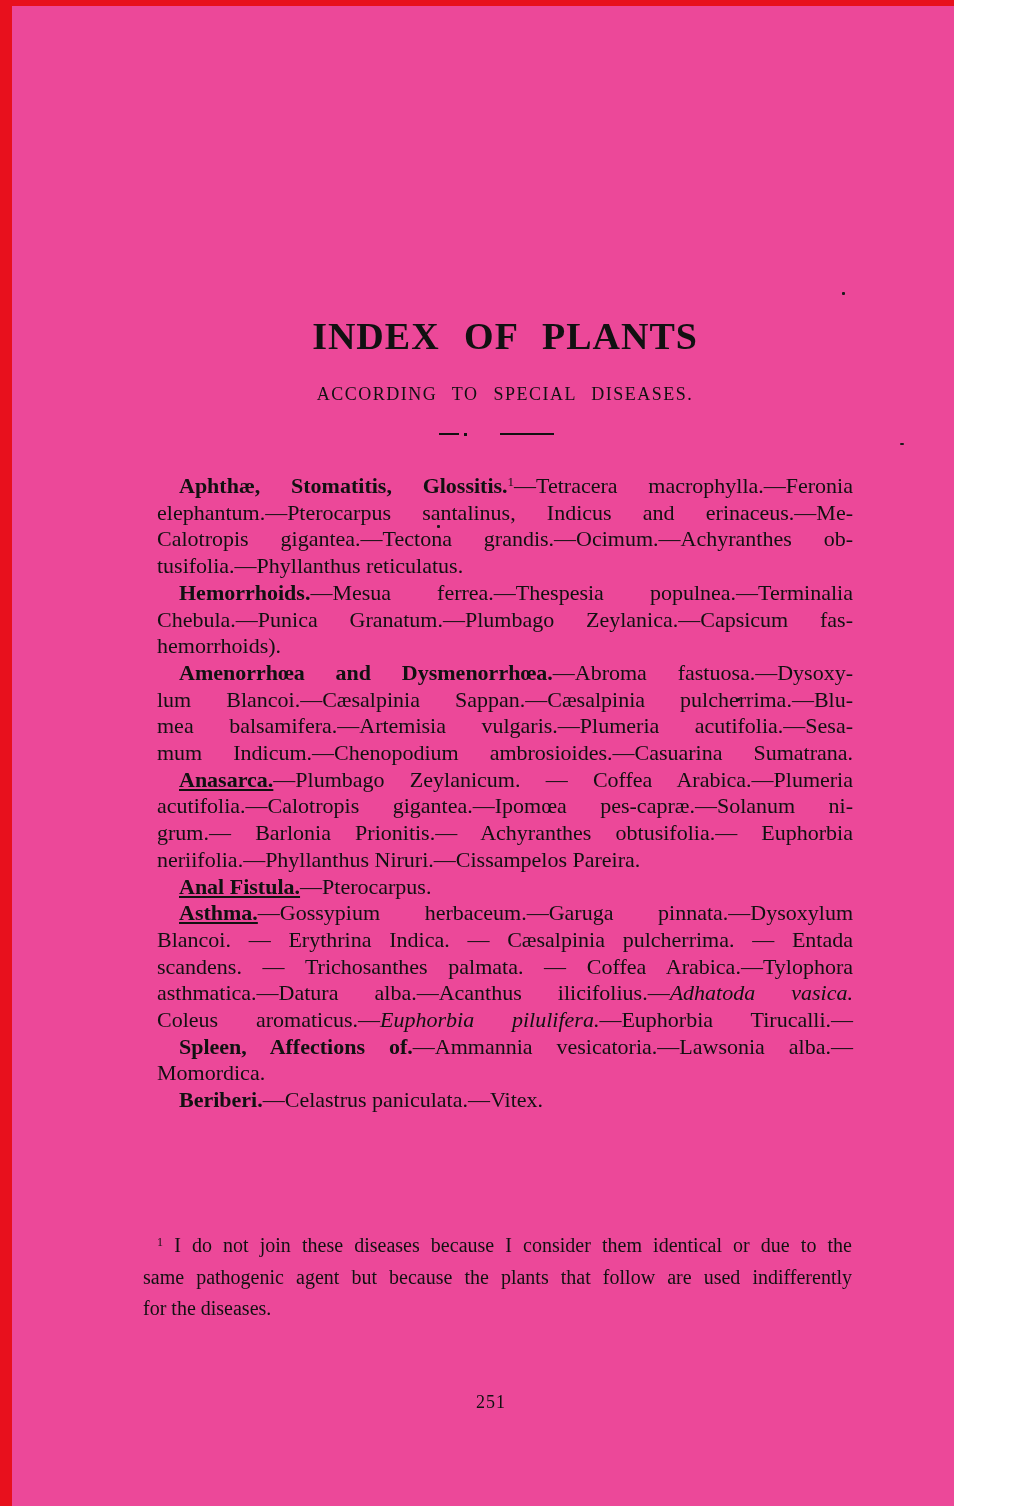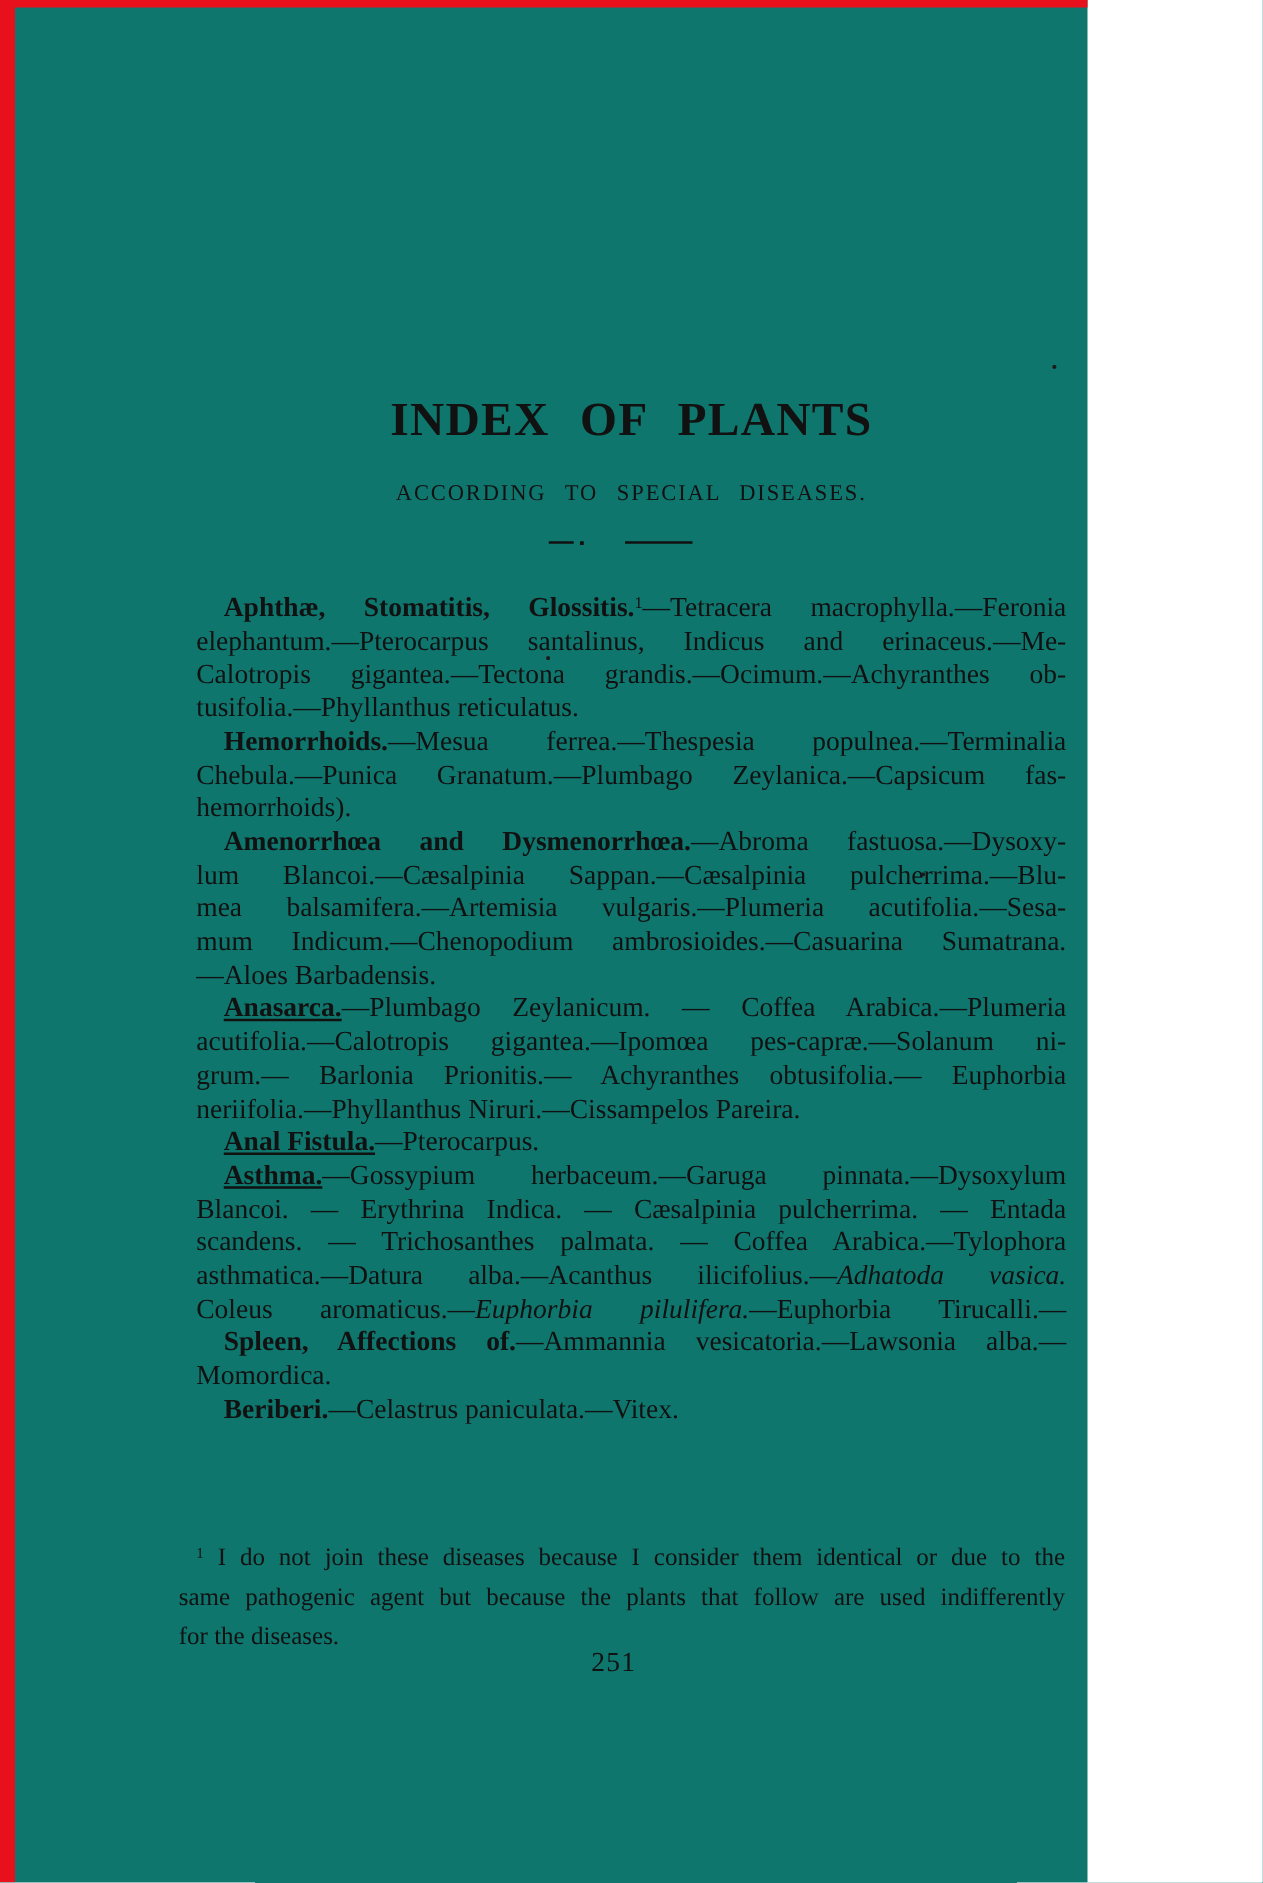--- a/index.html
+++ b/index.html
@@ -1,17 +1,17 @@
 <!DOCTYPE html>
 <html><head>
 <meta charset="utf-8">
 <style>
   html,body{margin:0;padding:0;background:#ffffff;}
   .page{
-    position:relative;width:870px;height:1506px;background:#0f766e;overflow:hidden;
+    position:relative;width:954px;height:1506px;background:#ec4899;overflow:hidden;
     font-family:"Liberation Serif","DejaVu Serif",serif;color:#111111;
   }
   .edge-left{position:absolute;left:0;top:0;width:12px;height:1506px;}
   .edge-top{position:absolute;left:0;top:0;width:1010px;height:6px;}
   .title{
     position:absolute;left:157px;top:315px;width:696px;text-align:center;
     font-size:38px;line-height:42px;font-weight:bold;letter-spacing:1px;word-spacing:14px;
   }
   .subtitle{
     position:absolute;left:157px;top:378px;width:696px;text-align:center;
@@ -32,22 +32,22 @@
   .line{min-height:1em;}
   .line.just{text-align:justify;text-align-last:justify;}
   .line.indent{text-indent:22px;}
   .footnote-block .line.indent{text-indent:14px;}
   .b{font-weight:bold;}
   .i{font-style:italic;}
   .u{text-decoration:underline;text-decoration-thickness:2px;text-underline-offset:2px;}
   .sup{font-size:13px;vertical-align:7px;}
   .footnote-block .sup{font-size:12px;vertical-align:6px;}
   .pagenum{
-    position:absolute;left:141px;top:1317px;width:700px;text-align:center;
-    font-size:22px;letter-spacing:1px;
+    position:absolute;left:141px;top:1392px;width:700px;text-align:center;
+    font-size:18px;letter-spacing:1px;
   }
   .speck{position:absolute;background:#1a1a1a;border-radius:1px;}
 </style>
 </head>
 <body>
 
 <div class="page" style="color: rgb(17, 17, 17);">
   <div class="edge-left" style="background: rgb(232, 16, 29);"></div>
   <div class="edge-top" style="background: rgb(232, 16, 29);"></div>
 
@@ -63,21 +63,20 @@
       <div class="line just"><span>elephantum.—Pterocarpus santalinus, Indicus and erinaceus.—Me-</span></div>
       <div class="line just"><span>Calotropis gigantea.—Tectona grandis.—Ocimum.—Achyranthes ob-</span></div>
       <div class="line"><span>tusifolia.—Phyllanthus reticulatus.</span></div>
       <div class="line indent just"><span class="b">Hemorrhoids.</span><span>—Mesua ferrea.—Thespesia populnea.—Terminalia</span></div>
       <div class="line just"><span>Chebula.—Punica Granatum.—Plumbago Zeylanica.—Capsicum fas-</span></div>
       <div class="line"><span>hemorrhoids).</span></div>
       <div class="line indent just"><span class="b">Amenorrhœa and Dysmenorrhœa.</span><span>—Abroma fastuosa.—Dysoxy-</span></div>
       <div class="line just"><span>lum Blancoi.—Cæsalpinia Sappan.—Cæsalpinia pulcherrima.—Blu-</span></div>
       <div class="line just"><span>mea balsamifera.—Artemisia vulgaris.—Plumeria acutifolia.—Sesa-</span></div>
       <div class="line just"><span>mum Indicum.—Chenopodium ambrosioides.—Casuarina Sumatrana.</span></div>
-      <div class="line"><span>—Aloes Barbadensis.</span></div>
       <div class="line indent just"><span class="b u">Anasarca.</span><span>—Plumbago Zeylanicum. — Coffea Arabica.—Plumeria</span></div>
       <div class="line just"><span>acutifolia.—Calotropis gigantea.—Ipomœa pes-capræ.—Solanum ni-</span></div>
       <div class="line just"><span>grum.— Barlonia Prionitis.— Achyranthes obtusifolia.— Euphorbia</span></div>
       <div class="line"><span>neriifolia.—Phyllanthus Niruri.—Cissampelos Pareira.</span></div>
       <div class="line indent"><span class="b u">Anal Fistula.</span><span>—Pterocarpus.</span></div>
       <div class="line indent just"><span class="b u">Asthma.</span><span>—Gossypium herbaceum.—Garuga pinnata.—Dysoxylum</span></div>
       <div class="line just"><span>Blancoi. — Erythrina Indica. — Cæsalpinia pulcherrima. — Entada</span></div>
       <div class="line just"><span>scandens. — Trichosanthes palmata. — Coffea Arabica.—Tylophora</span></div>
       <div class="line just"><span>asthmatica.—Datura alba.—Acanthus ilicifolius.—</span><span class="i">Adhatoda vasica.</span></div>
       <div class="line just"><span>Coleus aromaticus.—</span><span class="i">Euphorbia pilulifera.</span><span>—Euphorbia Tirucalli.—</span></div>

